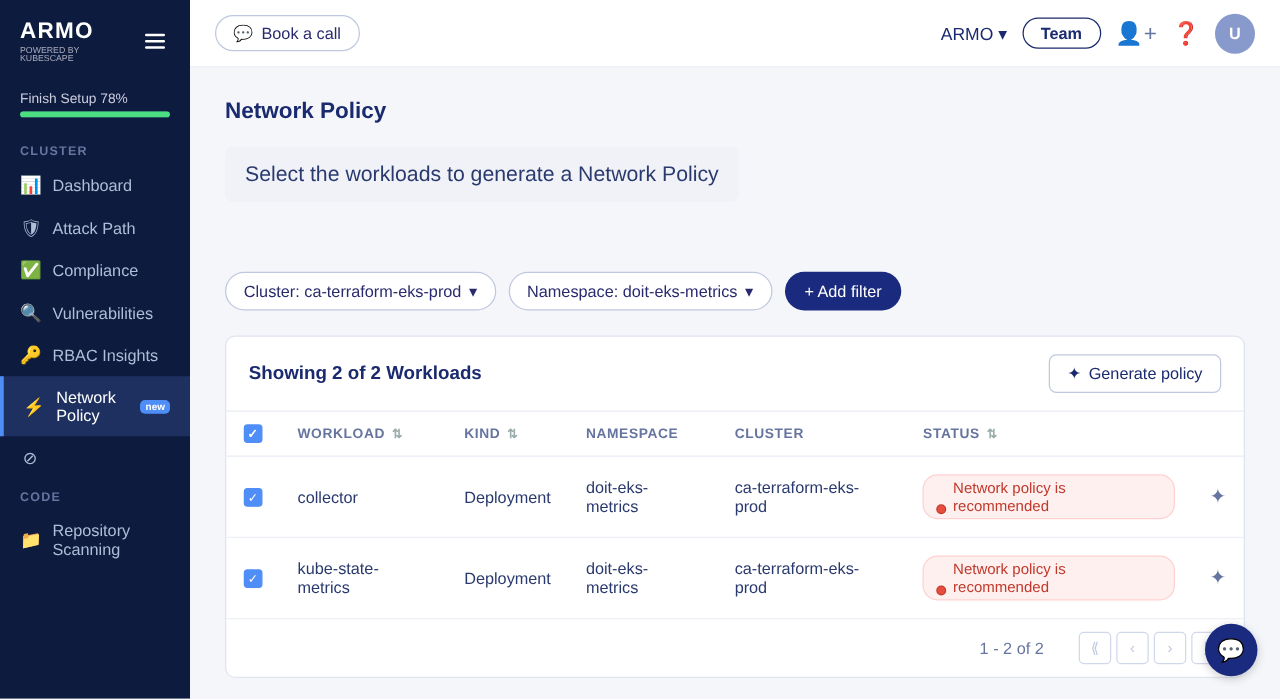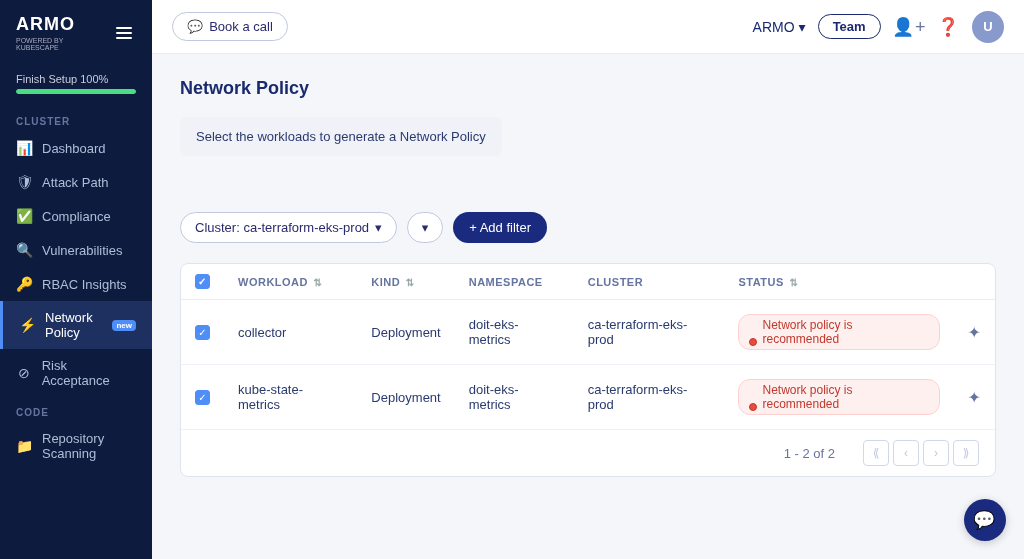--- a/index.html
+++ b/index.html
@@ -189,21 +189,21 @@
       font-size: 18px;
       color: #1a2a6e;
       font-weight: 600;
       margin-bottom: 18px;
     }
 
     .hint-box {
       background: #f0f2f8;
       border-radius: 6px;
       padding: 12px 16px;
-      font-size: 13px;
+      font-size: 17px;
       color: #2a3a6e;
       margin-bottom: 16px;
       display: inline-block;
       font-weight: 500;
     }
 
     .filters-row {
       display: flex;
       align-items: center;
       gap: 10px;
@@ -400,21 +400,21 @@
     </div>
     <div class="hamburger">
       <span></span>
         <span></span>
         <span></span>
     </div>
   </div>
 
   <div class="setup-bar">
     <span>Finish Setup</span>
-    <span>100%</span>
+    <span>78%</span>
     <div class="setup-progress">
       <div class="progress-track">
         <div class="progress-fill" style="width:100%"></div>
       </div>
     </div>
   </div>
 
   <div class="sidebar-section-label">CLUSTER</div>
 
   <div class="sidebar-item">
@@ -437,21 +437,20 @@
     <span class="icon">🔑</span>
     <span>RBAC Insights</span>
   </div>
   <div class="sidebar-item active">
     <span class="icon">⚡</span>
     <span>Network Policy</span>
     <span class="badge-new">new</span>
   </div>
   <div class="sidebar-item">
     <span class="icon">⊘</span>
-    <span>Risk Acceptance</span>
   </div>
 
   <div class="sidebar-section-label">CODE</div>
   <div class="sidebar-item">
     <span class="icon">📁</span>
     <span>Repository Scanning</span>
   </div>
 </div>
 
 <div class="main">
@@ -480,28 +479,36 @@
     <div class="page-title">Network Policy</div>
 
     <div class="hint-box">Select the workloads to generate a Network Policy</div>
 
     <div class="filters-row">
       <button class="filter-btn">
         <span>Cluster: ca-terraform-eks-prod</span>
         <span>▾</span>
       </button>
       <button class="filter-btn">
+        <span>Namespace: doit-eks-metrics</span>
         <span>▾</span>
       </button>
       <button class="add-filter-btn">
         <span>+ Add filter</span>
       </button>
     </div>
 
     <div class="table-container">
+      <div class="table-header-row">
+        <span class="table-count">Showing 2 of 2 Workloads</span>
+        <button class="generate-btn">
+          <span>✦</span>
+          <span>Generate policy</span>
+        </button>
+      </div>
 
       <table>
         <thead>
           <tr>
             <th style="width:40px">
               <div class="checkbox checked"></div>
             </th>
             <th>
               <span>WORKLOAD</span>
               <span class="sort-icon">⇅</span>

